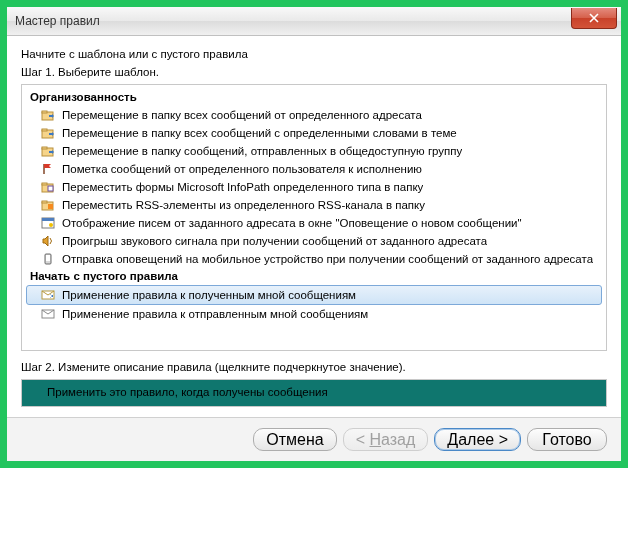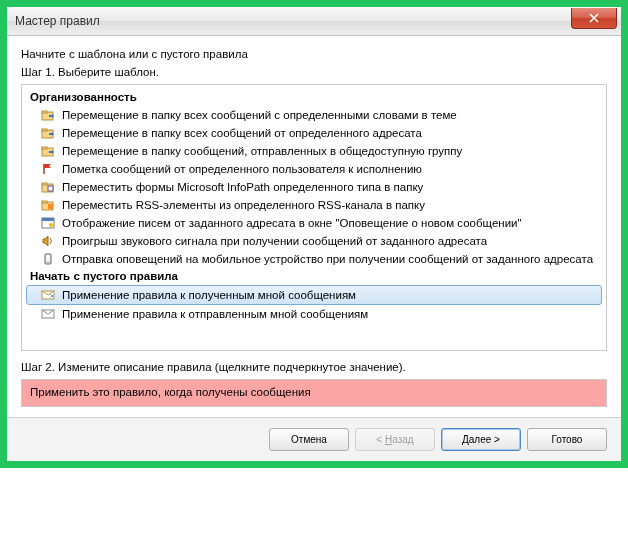--- a/index.html
+++ b/index.html
@@ -11,23 +11,23 @@
   .content{flex:1;padding:12px 14px 0 14px;display:flex;flex-direction:column;overflow:hidden}
   .intro{margin-bottom:6px}
   .step-label{margin-bottom:6px}
   .list-frame{border:1px solid #c8c8c8;height:257px;padding:4px 0 4px 0;overflow:auto;background:#fff}
   .group-title{font-weight:bold;padding:2px 6px 3px 8px}
   .rule-item{display:flex;align-items:center;height:18px;padding:0 8px 0 18px;cursor:default;white-space:nowrap}
   .rule-item.selected{background:linear-gradient(to bottom,#e7f1fb,#cfe4f7);border:1px solid #7da9d9;border-radius:3px;margin:0 4px;padding-left:13px}
   .rule-item .icon{width:16px;height:16px;flex-shrink:0;margin-right:6px;display:flex;align-items:center;justify-content:center}
   .rule-item .label{overflow:hidden;text-overflow:ellipsis}
   .step2{margin-top:10px;margin-bottom:6px}
-  .desc-frame{border:1px solid #c8c8c8;flex:1;min-height:0;padding:6px 8px;background:#fca5a5;margin-bottom:10px}
+  .desc-frame{border:1px solid #c8c8c8;flex:1;min-height:0;padding:6px 25px;background:#0f766e;margin-bottom:10px}
   .button-row{border-top:1px solid #d0d0d0;padding:10px 14px;display:flex;justify-content:flex-end;gap:6px;background:#f3f3f3}
-  .btn{min-width:80px;height:23px;border:1px solid #adadad;background:linear-gradient(to bottom,#fdfdfd,#e6e6e6);border-radius:3px;font-family:inherit;font-size:10px;cursor:pointer;padding:0 12px}
+  .btn{min-width:80px;height:23px;border:1px solid #adadad;background:linear-gradient(to bottom,#fdfdfd,#e6e6e6);border-radius:10px;font-family:inherit;font-size:16px;cursor:pointer;padding:0 12px}
   .btn:disabled{color:#a0a0a0;cursor:default;background:linear-gradient(to bottom,#f7f7f7,#ececec);border-color:#cfcfcf}
   .btn.primary{border-color:#4a88c7;box-shadow:0 0 0 1px #a8c8e8 inset}
   .underline{text-decoration:underline}
 </style>
 </head>
 <body>
 
 <div class="window">
 
   <div class="titlebar">
@@ -49,31 +49,31 @@
       <div class="group-title">Организованность</div>
       <div id="org-items">
           <div class="rule-item">
             <span class="icon">
               <svg width="14" height="12">
                 <rect x="1" y="3" width="11" height="8" fill="#f6d48a" stroke="#b8903c"></rect>
                 <rect x="1" y="2" width="5" height="2" fill="#f6d48a" stroke="#b8903c"></rect>
                 <path d="M8 6 l3 0 l0 -1 l2 2 l-2 2 l0 -1 l-3 0 z" fill="#3b78c4"></path>
               </svg>
             </span>
-            <span class="label">Перемещение в папку всех сообщений с определенными словами в теме</span>
+            <span class="label">Перемещение в папку всех сообщений от определенного адресата</span>
           </div>
           <div class="rule-item">
             <span class="icon">
               <svg width="14" height="12">
                 <rect x="1" y="3" width="11" height="8" fill="#f6d48a" stroke="#b8903c"></rect>
                 <rect x="1" y="2" width="5" height="2" fill="#f6d48a" stroke="#b8903c"></rect>
                 <path d="M8 6 l3 0 l0 -1 l2 2 l-2 2 l0 -1 l-3 0 z" fill="#3b78c4"></path>
               </svg>
             </span>
-            <span class="label">Перемещение в папку всех сообщений от определенного адресата</span>
+            <span class="label">Перемещение в папку всех сообщений с определенными словами в теме</span>
           </div>
           <div class="rule-item">
             <span class="icon">
               <svg width="14" height="12">
                 <rect x="1" y="3" width="11" height="8" fill="#f6d48a" stroke="#b8903c"></rect>
                 <rect x="1" y="2" width="5" height="2" fill="#f6d48a" stroke="#b8903c"></rect>
                 <path d="M8 6 l3 0 l0 -1 l2 2 l-2 2 l0 -1 l-3 0 z" fill="#3b78c4"></path>
               </svg>
             </span>
             <span class="label">Перемещение в папку сообщений, отправленных в общедоступную группу</span>

